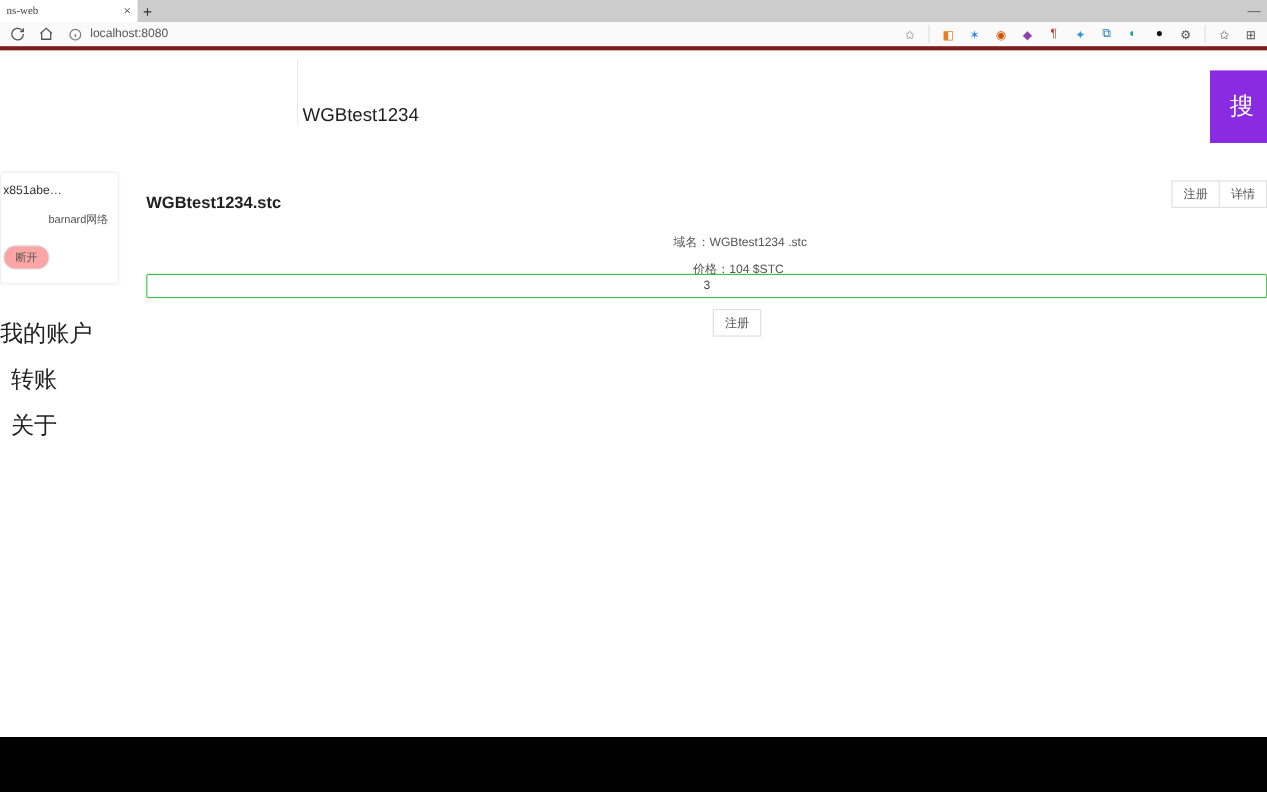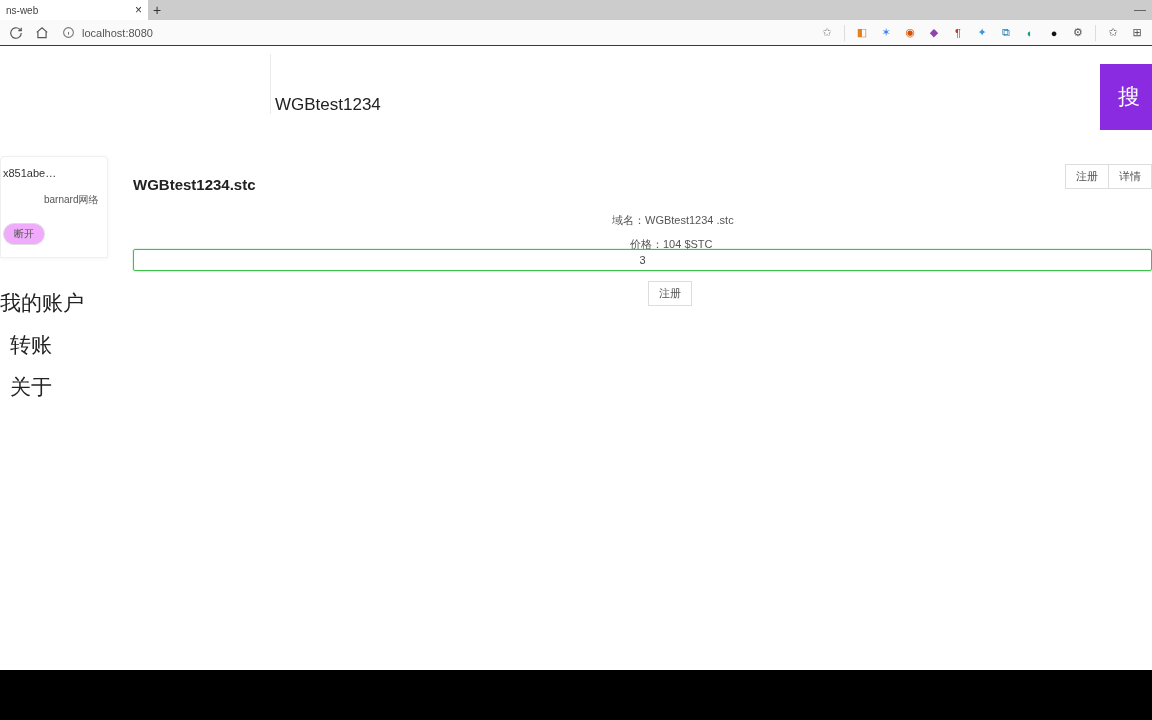--- a/index.html
+++ b/index.html
@@ -1,27 +1,27 @@
 <!DOCTYPE html>
 <html><head>
 <meta charset="utf-8">
 <style>
   * { box-sizing: border-box; margin: 0; padding: 0; }
   html, body { width: 1152px; height: 720px; font-family: Arial, "Microsoft YaHei", sans-serif; background: #fff; overflow: hidden; }
   body { display: flex; flex-direction: column; }
 
   
   .titlebar { height: 20px; background: #ccc; display: flex; align-items: stretch; }
-  .tab { background: #fff; width: 148px; height: 20px; display: flex; align-items: center; padding: 0 6px; font-size: 10px; color: #444; position: relative; }
+  .tab { background: #fff; width: 125px; height: 20px; display: flex; align-items: center; padding: 0 6px; font-size: 10px; color: #444; position: relative; font-family: Liberation Serif, serif; }
   .tab .close { margin-left: auto; font-size: 12px; color: #333; }
   .newtab { width: 18px; display: flex; align-items: center; justify-content: center; font-size: 14px; color: #333; background: #ccc; }
   .titlebar-rest { flex: 1; background: #ccc; display:flex; justify-content:flex-end; align-items:center; padding-right:6px; gap:18px; color:#555; font-size:12px;}
   .winbtn { width:12px; text-align:center; }
 
-  .addrbar { height: 26px; background: #fafafa; border-bottom: 1px solid #7f1d1d; display: flex; align-items: center; padding: 0 8px; gap: 10px; font-size: 12px; color:#333;}
+  .addrbar { height: 26px; background: #fafafa; border-bottom: 4px solid #7f1d1d; display: flex; align-items: center; padding: 0 8px; gap: 10px; font-size: 12px; color:#333;}
   .addrbar .iconbtn { width:16px; height:16px; display:flex; align-items:center; justify-content:center; color:#555;}
   .addrbar .url-box { display:flex; align-items:center; gap:6px; flex:0 0 auto; }
   .addrbar .url-text { color:#555; font-size:11px; }
   .addrbar .spacer { flex:1; }
   .addrbar .right-icons { display:flex; align-items:center; gap:10px;}
   .right-icons .ext { width:14px; height:14px; display:flex; align-items:center; justify-content:center; font-size:11px;}
   .sep { width:1px; height:16px; background:#ddd;}
 
   
   .page { flex:1; position: relative; background: #fff; }
@@ -29,21 +29,21 @@
 
   
   .sidebar-top { position:absolute; left:0; top:16px; width:270px; height:56px; display:flex; align-items:center; padding-left:84px;}
   .logo { font-size:28px; font-weight: 500; color:#1e90ff; letter-spacing:1px; }
 
   .side-divider { position:absolute; left:270px; top:8px; width:1px; height:60px; background:#eaeaea;}
 
   .side-card { position:absolute; left:0; top:110px; width:108px; background:#fff; border:1px solid #efefef; border-radius:4px 4px 0 0; box-shadow:0 1px 4px rgba(0,0,0,0.04); padding:10px 6px 12px 2px;}
   .side-card .addr { font-size:11px; color:#333; margin-bottom:14px; }
   .side-card .net  { font-size:10px; color:#555; margin-bottom:16px;padding-left:41px; }
-  .side-card .disc-btn { display:inline-block; border:1px solid #ddd; border-radius:14px; padding:3px 10px; font-size:10px; color:#555; background:#f0abfc;text-align:center;}
+  .side-card .disc-btn { display:inline-block; border:1px solid #ddd; border-radius:14px; padding:3px 10px; font-size:10px; color:#555; background:#fca5a5;text-align:center;}
 
   .side-nav { position:absolute; left:0; top:230px; width:108px; padding:6px 4px 0 0;}
   .side-nav div { font-size:21px; color:#222; padding:7px 2px 7px 0; }
   .side-nav .indent { padding-left:10px; }
 
   
   .search-input { position:absolute; left:275px; top:38px; height:42px; width:780px; border:none; outline:none; font-size:17px; color:#222; background:transparent;}
   .search-btn { position:absolute; right:0; top:18px; width:52px; height:66px; background:#8a2be2; color:#fff; display:flex; align-items:center; justify-content:center; font-size:22px; padding-left:6px; }
 
   

